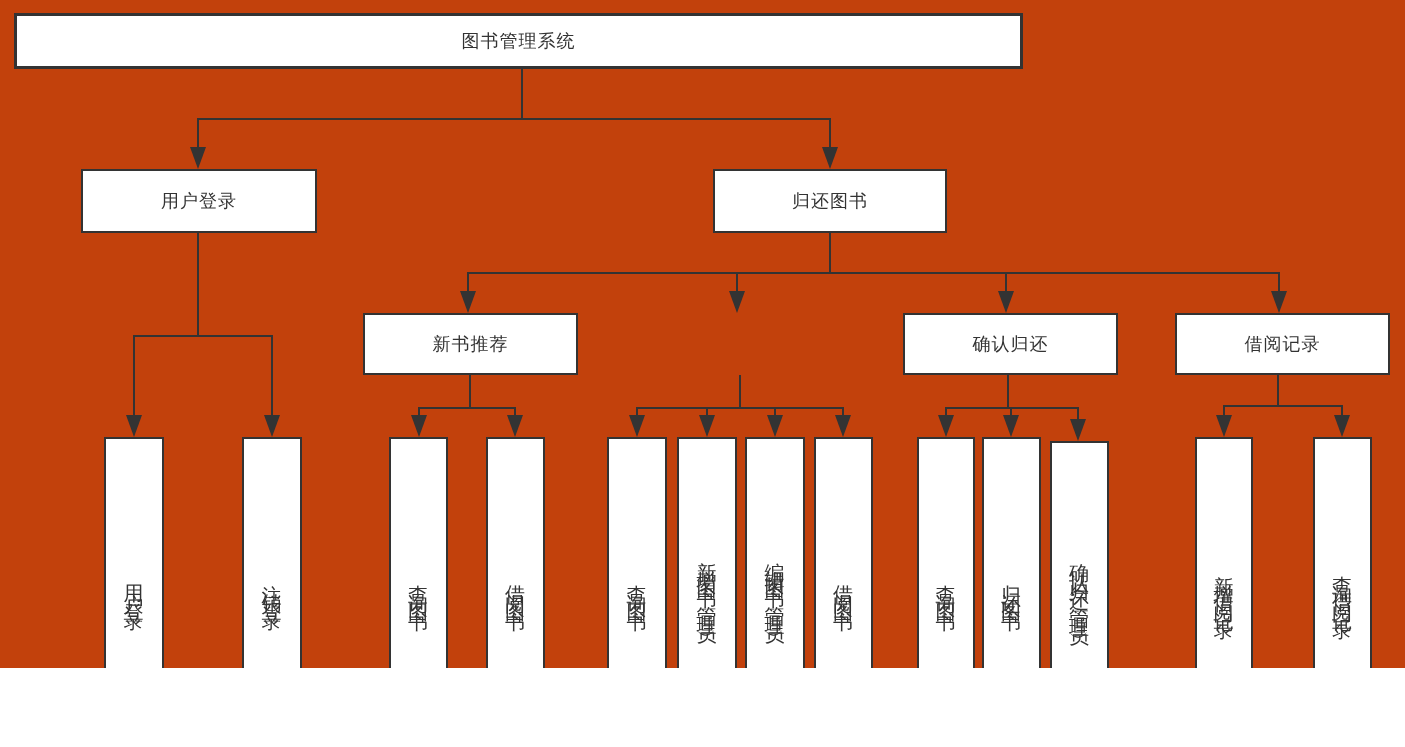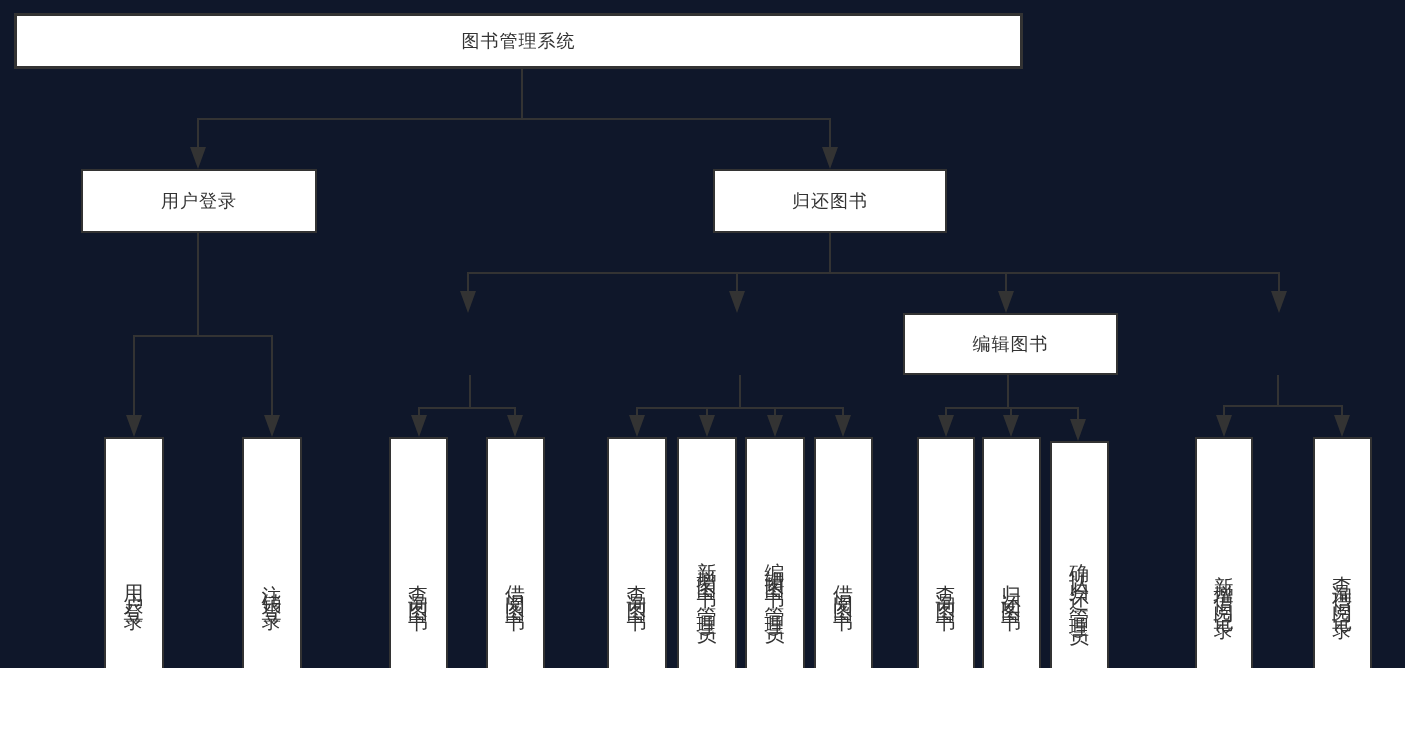--- a/index.html
+++ b/index.html
@@ -1,19 +1,19 @@
 <!DOCTYPE html>
 <html><head>
 <meta charset="utf-8">
 <style>
   html,body{margin:0;padding:0;background:#ffffff;}
   #canvas{
     position:relative;
     width:1405px;height:668px;
-    background:#0f172a;
+    background:#c2410c;
     font-family:"Liberation Sans","DejaVu Sans",sans-serif;
     overflow:hidden;
   }
   
   .box{
     position:absolute;
     box-sizing:border-box;
     border:2px solid #333333;
     background:#ffffff;
     color:#333333;
@@ -127,22 +127,28 @@
     <span>图书管理系统</span>
   </div>
 
   <div class="box" style="left:81px;top:169px;width:236px;height:64px;">
     <span>用户登录</span>
   </div>
   <div class="box" style="left:713px;top:169px;width:234px;height:64px;">
     <span>归还图书</span>
   </div>
 
+  <div class="box" style="left:363px;top:313px;width:215px;height:62px;">
+    <span>新书推荐</span>
+  </div>
   <div class="box" style="left:903px;top:313px;width:215px;height:62px;">
-    <span>编辑图书</span>
+    <span>确认归还</span>
+  </div>
+  <div class="box" style="left:1175px;top:313px;width:215px;height:62px;">
+    <span>借阅记录</span>
   </div>
 
   <div class="vbox" style="left:104px;top:437px;width:60px;height:299px;">
     <span>用户登录</span>
   </div>
   <div class="vbox" style="left:242px;top:437px;width:60px;height:299px;">
     <span>注销登录</span>
   </div>
 
   <div class="vbox" style="left:389px;top:437px;width:59px;height:299px;">

